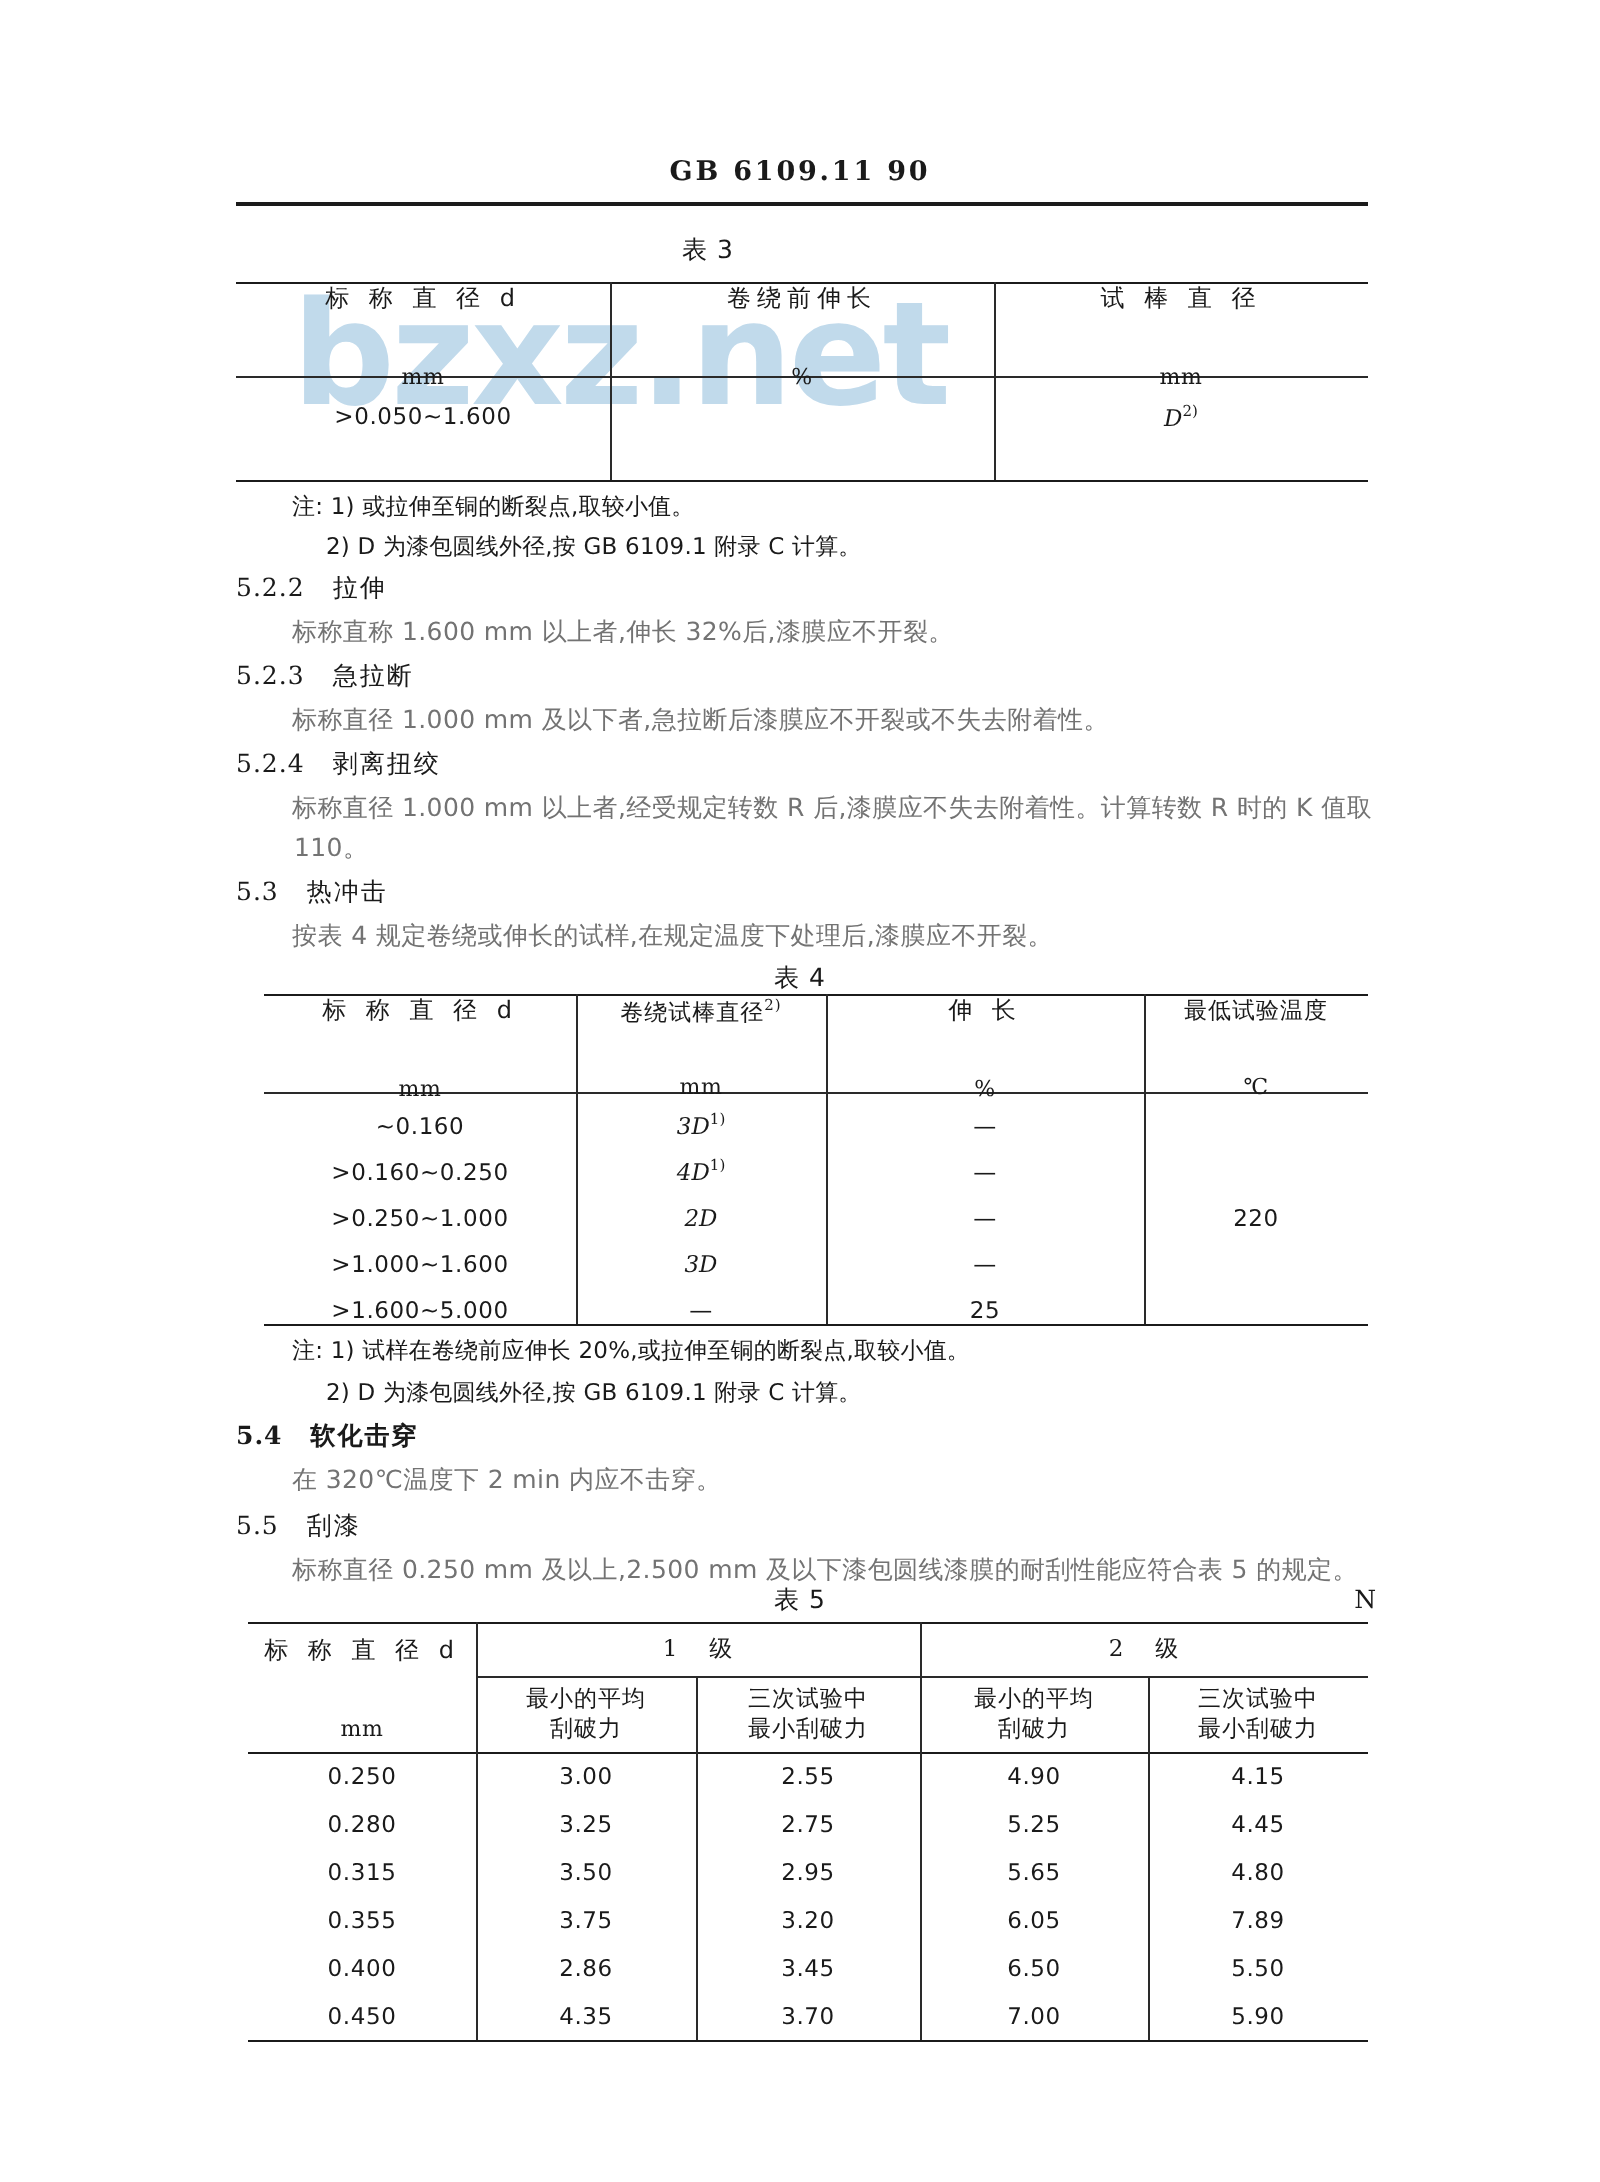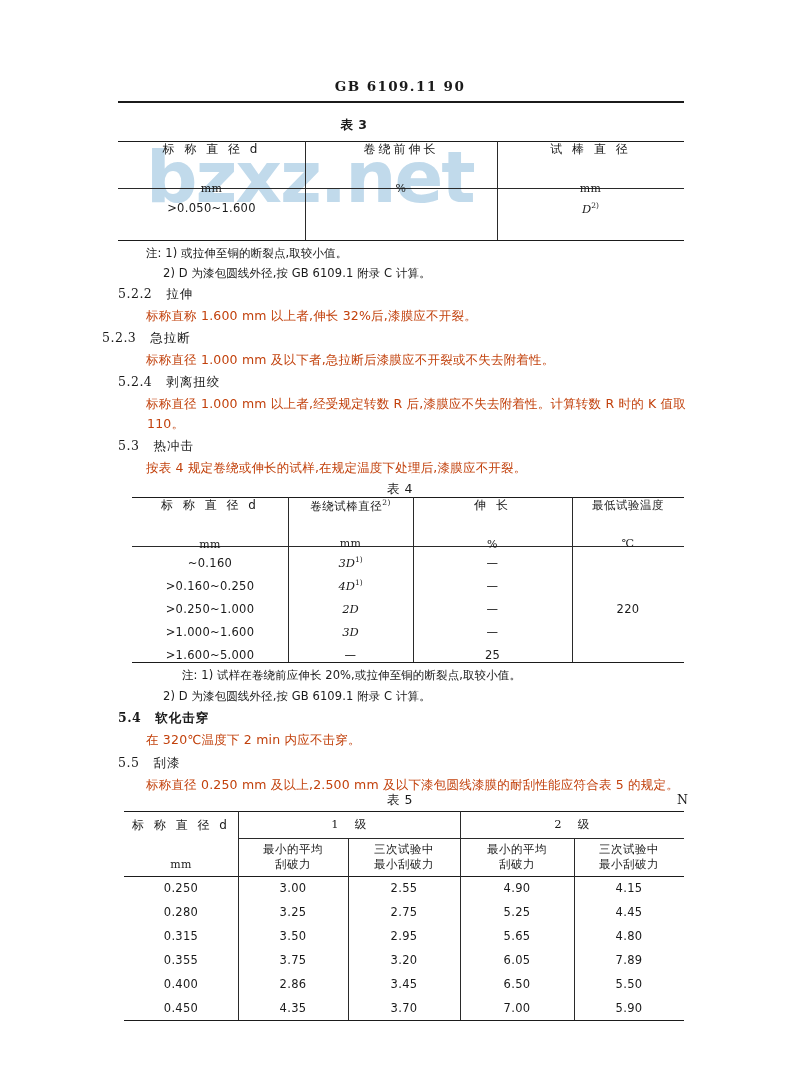--- a/index.html
+++ b/index.html
@@ -152,21 +152,21 @@
     letter-spacing: .5px;
   }
   .sec .ttl {
     margin-left: 14px;
     letter-spacing: 1px;
     text-align: right;
   }
   .para {
     position: absolute;
     font-size: 12.5px;
-    color: #c2410c;
+    color: #737373;
     letter-spacing: .2px;
     white-space: nowrap;
   }
   .note {
     position: absolute;
     font-size: 11.5px;
     color: #1a1a1a;
     letter-spacing: .1px;
     white-space: nowrap;
   }
@@ -174,21 +174,21 @@
 </head>
 <body>
 
 <div id="watermark">bzxz.net</div>
 
 <div id="page">
 
   <div class="page-header">GB 6109.11  90</div>
   <div class="header-rule"></div>
 
-  <div class="tbl-caption" style="position:absolute;left:0;top:117px;width:708px;font-weight:bold;">表 3</div>
+  <div class="tbl-caption" style="position:absolute;left:0;top:117px;width:708px;">表 3</div>
 
   <div class="rule" style="left:118px; top:141px; width:566px;"></div>
   <div class="rule thin" style="left:118px; top:188px; width:566px;"></div>
   <div class="rule" style="left:118px; top:240px; width:566px;"></div>
   <div class="vrule" style="left:305px; top:141px; height:99px;"></div>
   <div class="vrule" style="left:497px; top:141px; height:99px;"></div>
 
   <table class="doc" style="left:118px; top:141px; width:566px;">
     <colgroup>
         <col style="width:187px">
@@ -219,21 +219,21 @@
   </table>
 
   <div class="note" style="left:146px; top:246px;">注: 1) 或拉伸至铜的断裂点,取较小值。</div>
   <div class="note" style="left:163px; top:266px;">2) D 为漆包圆线外径,按 GB 6109.1 附录 C 计算。</div>
 
   <div class="sec" style="left:118px; top:286px;">
     <span class="no">5.2.2</span><span class="ttl">拉伸</span>
   </div>
   <div class="para" style="left:146px; top:308px;">标称直称 1.600 mm 以上者,伸长 32%后,漆膜应不开裂。</div>
 
-  <div class="sec" style="left:102px; top:330px;">
+  <div class="sec" style="left:118px; top:330px;">
     <span class="no">5.2.3</span><span class="ttl">急拉断</span>
   </div>
   <div class="para" style="left:146px; top:352px;">标称直径 1.000 mm 及以下者,急拉断后漆膜应不开裂或不失去附着性。</div>
 
   <div class="sec" style="left:118px; top:374px;">
     <span class="no">5.2.4</span><span class="ttl">剥离扭绞</span>
   </div>
   <div class="para" style="left:146px; top:396px;">标称直径 1.000 mm 以上者,经受规定转数 R 后,漆膜应不失去附着性。计算转数 R 时的 K 值取</div>
   <div class="para" style="left:118px; top:416px;margin-left:29px;">110。</div>
 
@@ -300,21 +300,21 @@
         <td class="num">—</td>
       </tr>
       <tr style="height:23px">
         <td class="num">&gt;1.600~5.000</td>
         <td class="num">—</td>
         <td class="num">25</td>
       </tr>
     </tbody>
   </table>
 
-  <div class="note" style="left:146px; top:668px;margin-left:36px;">注: 1) 试样在卷绕前应伸长 20%,或拉伸至铜的断裂点,取较小值。</div>
+  <div class="note" style="left:146px; top:668px;">注: 1) 试样在卷绕前应伸长 20%,或拉伸至铜的断裂点,取较小值。</div>
   <div class="note" style="left:163px; top:689px;">2) D 为漆包圆线外径,按 GB 6109.1 附录 C 计算。</div>
 
   <div class="sec" style="left:118px; top:710px;font-weight:bold;">
     <span class="no">5.4</span><span class="ttl">软化击穿</span>
   </div>
   <div class="para" style="left:146px; top:732px;">在 320℃温度下 2 min 内应不击穿。</div>
 
   <div class="sec" style="left:118px; top:755px;">
     <span class="no">5.5</span><span class="ttl">刮漆</span>
   </div>

